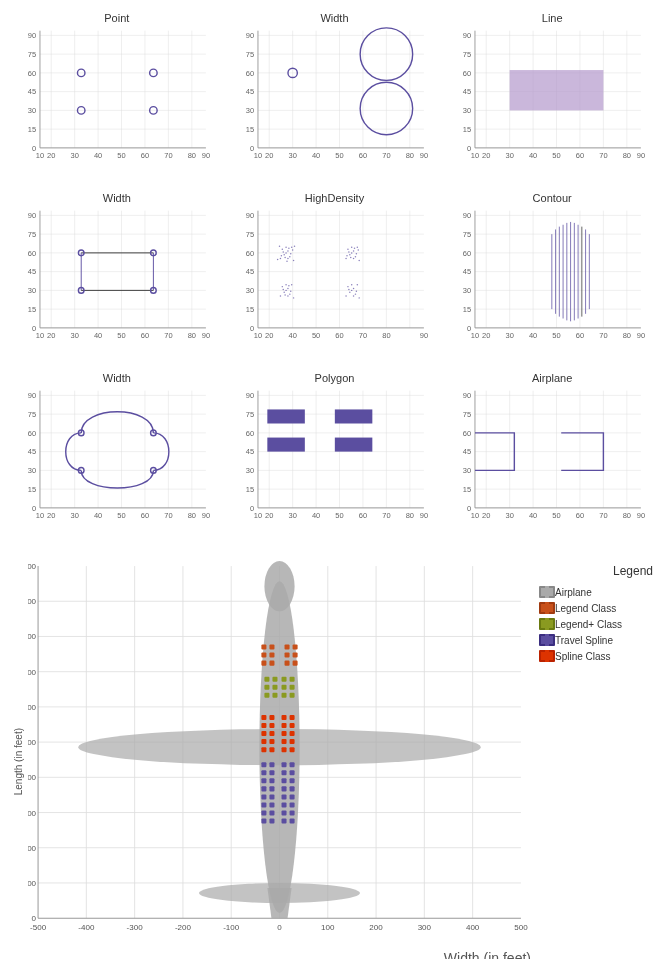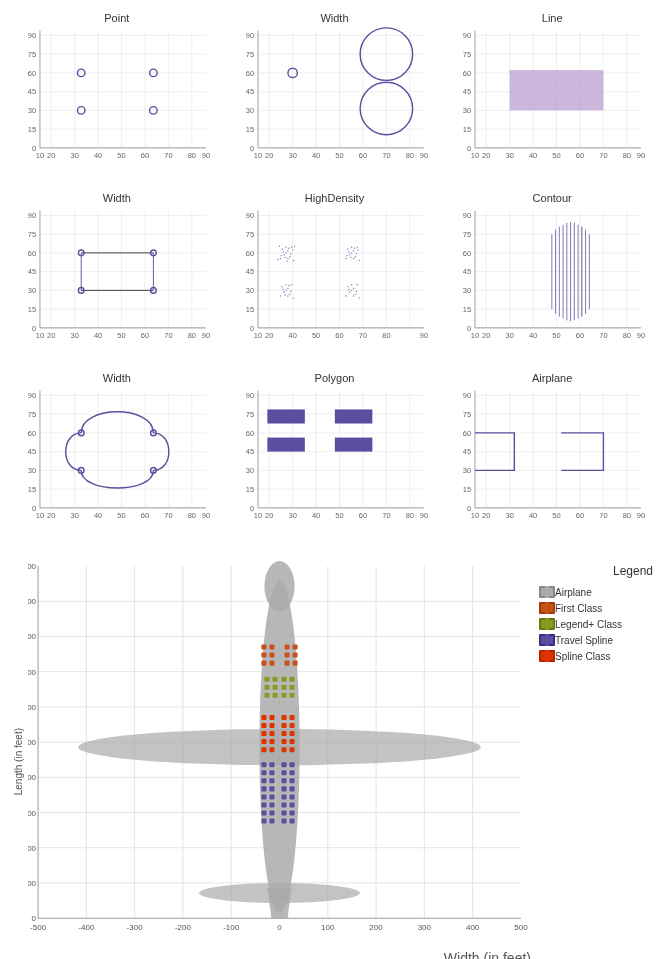--- a/index.html
+++ b/index.html
@@ -749,21 +749,21 @@
       </div>
 
       <div class="airplane-legend">
         <div class="legend-title">Legend</div>
         <div class="legend-item">
           <div class="legend-swatch" style="background:#aaaaaa; border: 2px dashed #888;"></div>
           <span>Airplane</span>
         </div>
         <div class="legend-item">
           <div class="legend-swatch" style="background:#c8501a; border: 2px dashed #a03a10;"></div>
-          <span>First Class</span>
+          <span>Legend Class</span>
         </div>
         <div class="legend-item">
           <div class="legend-swatch" style="background:#8a9a20; border: 2px dashed #6a7a10;"></div>
           <span>Legend+ Class</span>
         </div>
         <div class="legend-item">
           <div class="legend-swatch" style="background:#5b4ea0; border: 2px dashed #3b2e80;"></div>
           <span>Travel Spline</span>
         </div>
         <div class="legend-item">

